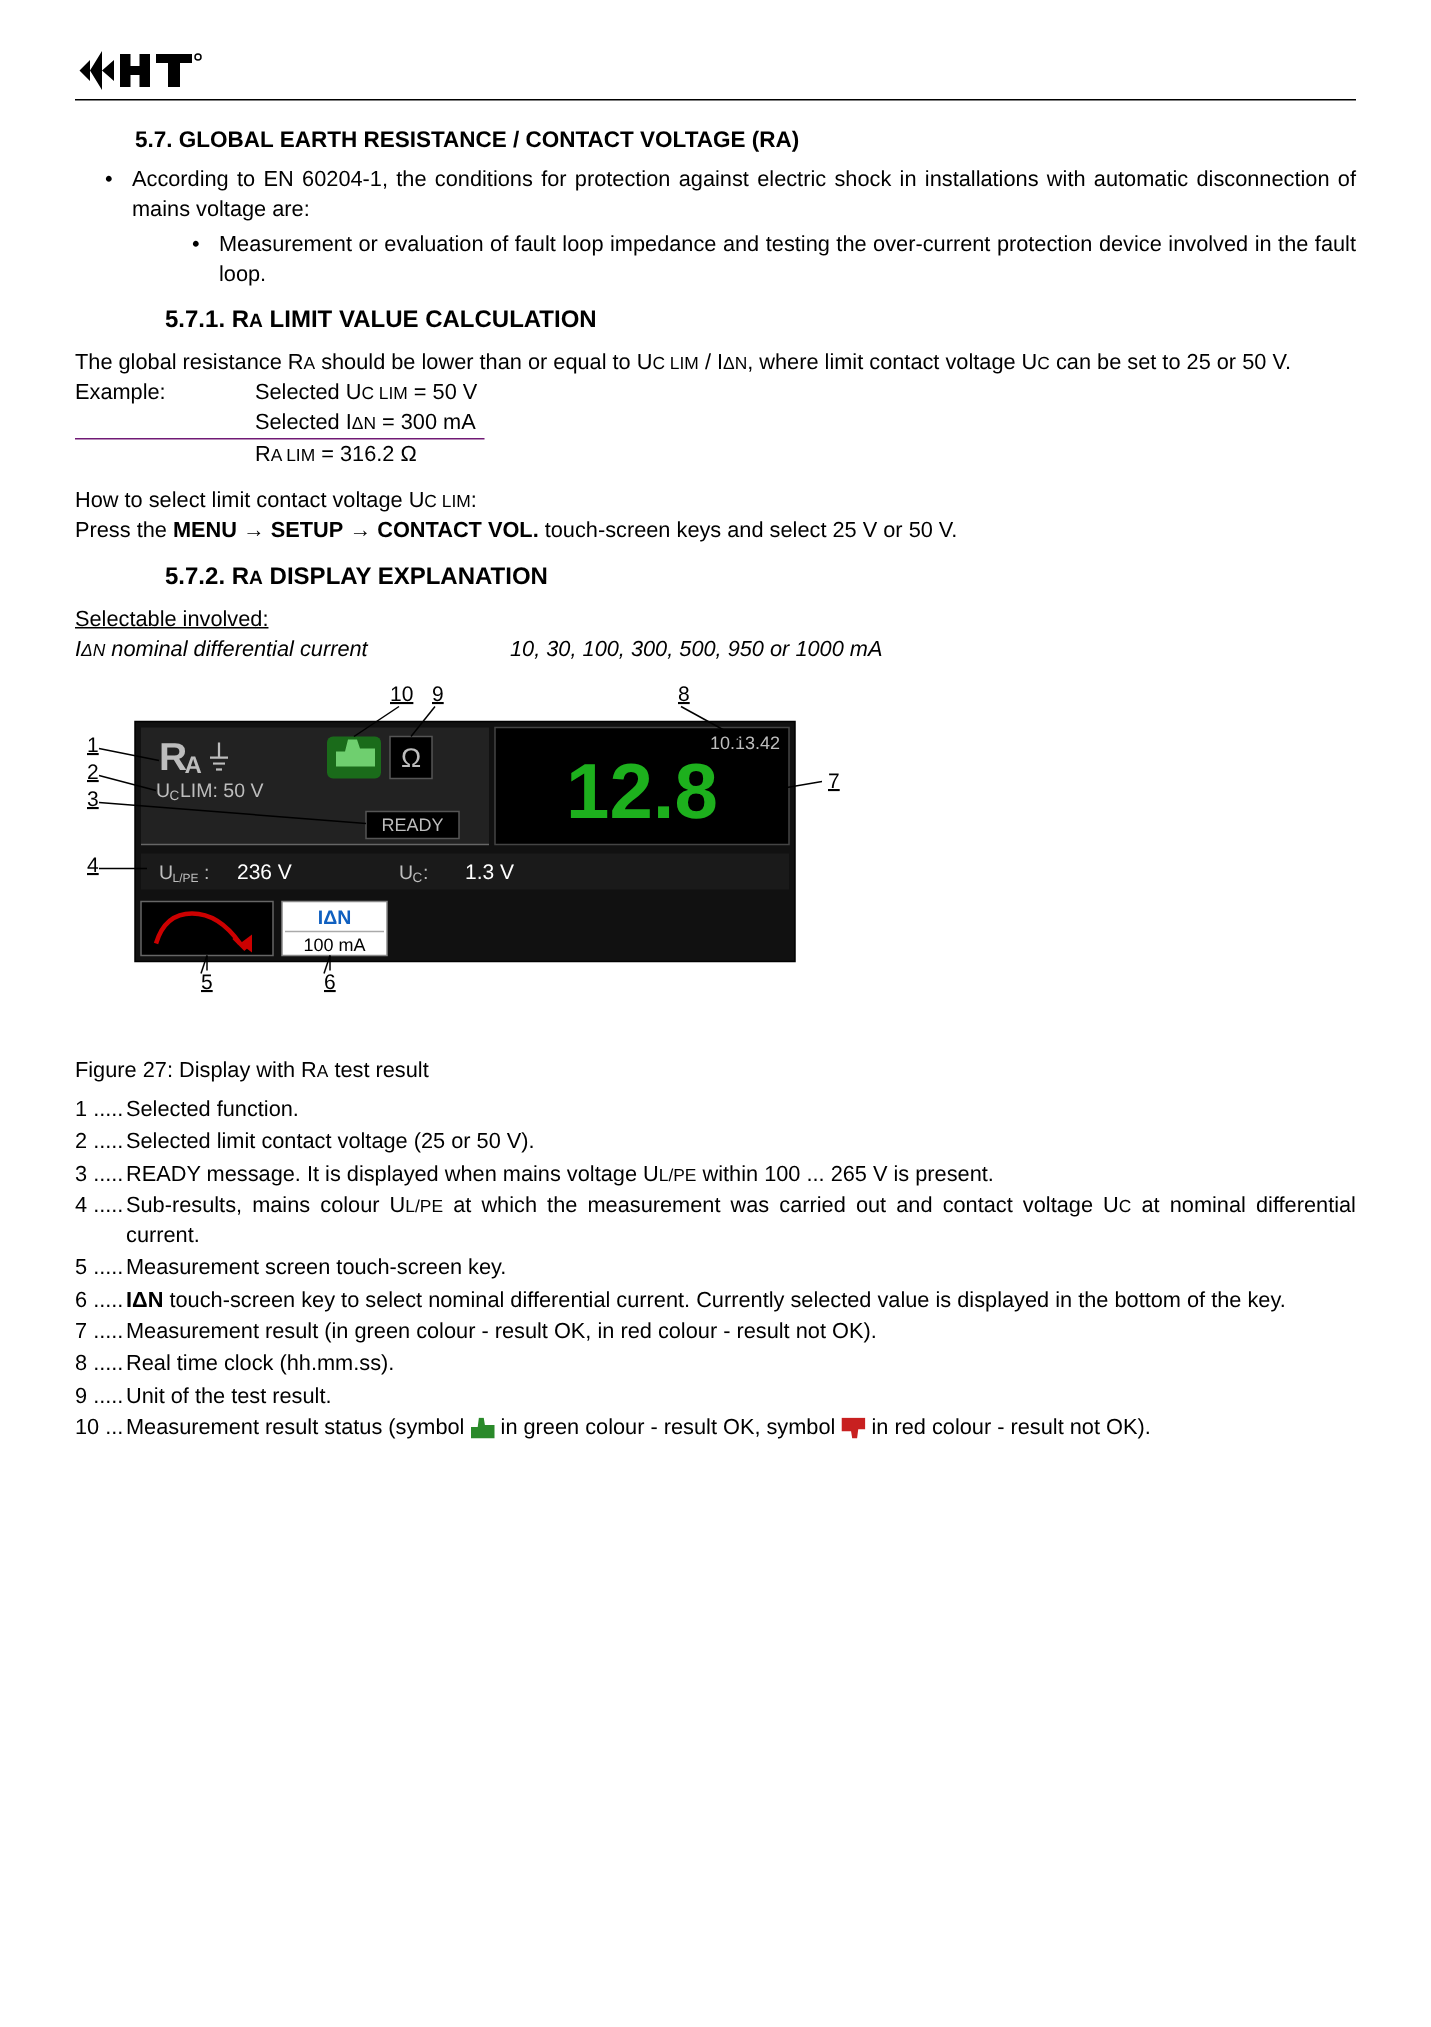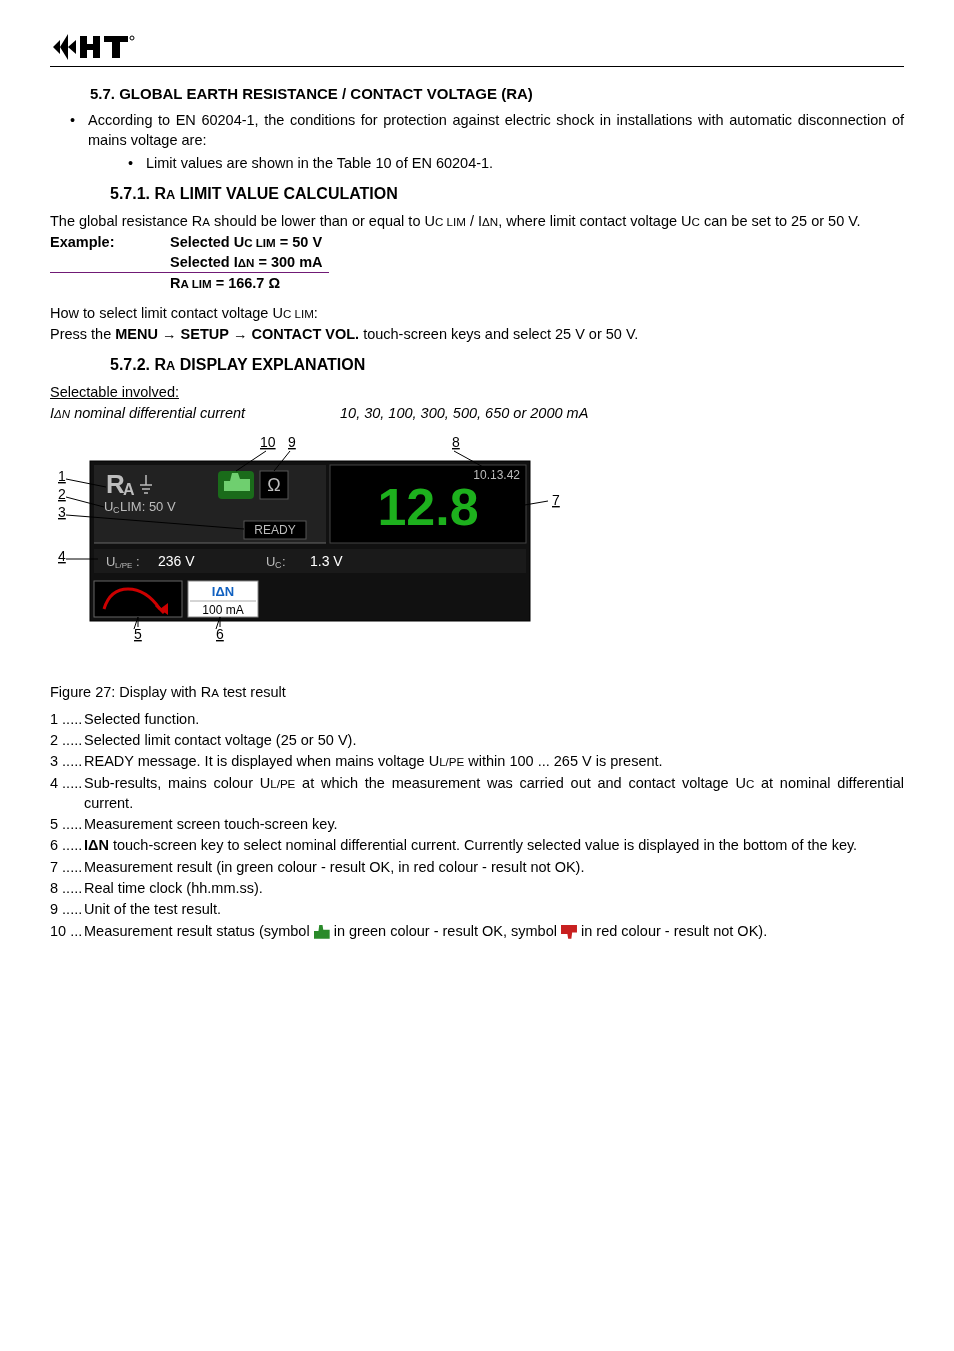--- a/index.html
+++ b/index.html
@@ -60,21 +60,21 @@
     text-align: justify;
     margin-bottom: 2px;
   }
   .sub-bullet > li::before {
     content: "•";
     display: inline-block;
     width: 18px;
     text-indent: 0;
   }
   .body-text { margin: 0 0; text-align: justify; }
-  .example-row { display: flex; font-weight: bold; }
+  .example-row { display: flex; }
   .example-label { width: 120px; }
   .example-underline {
     border-bottom: 1px solid #701a75;
     display: inline-block;
   }
   .param-row { display: flex; font-style: italic; }
   .param-label { width: 290px; }
   .figure-wrap { margin: 10px 0 4px 0; }
   .num-list {
     list-style: none;
@@ -116,21 +116,21 @@
 </div>
 <div class="logo-underline"></div>
 
 <div class="h-section">
   <span>5.7.</span> <span>GLOBAL EARTH RESISTANCE / CONTACT VOLTAGE (RA)</span>
 </div>
 
 <ul class="bullet-list">
   <li><span>According to EN 60204-1, the conditions for protection against electric shock in installations with automatic disconnection of mains voltage are:</span>
     <ul class="sub-bullet">
-      <li><span>Limit values are shown in the Table 10 of EN 60204-1.</span></li>
+      <li><span>Measurement or evaluation of fault loop impedance and testing the over-current protection device involved in the fault loop.</span></li>
     </ul>
   </li>
 </ul>
 
 <div class="h-sub">
   <span>5.7.1.</span> <span>R<span style="font-size:0.8em">A</span> LIMIT VALUE CALCULATION</span>
 </div>
 
 <div class="body-text">
   <span>The global resistance R</span><span style="font-size:0.8em">A</span><span> should be lower than or equal to U</span><span style="font-size:0.8em">C LIM</span><span> / I</span><span style="font-size:0.8em">ΔN</span><span>, where limit contact voltage U</span><span style="font-size:0.8em">C</span><span> can be set to 25 or 50 V.</span>
@@ -139,38 +139,38 @@
 <div class="example-row">
   <span class="example-label">Example:</span>
   <span><span>Selected U</span><span style="font-size:0.8em">C LIM</span><span> = 50 V</span></span>
 </div>
 <div class="example-row">
   <span class="example-label example-underline"></span>
   <span class="example-underline" style="padding-right:6px;"><span>Selected I</span><span style="font-size:0.8em">Δ</span><span style="font-size:0.8em">N</span><span> = 300 mA</span></span>
 </div>
 <div class="example-row">
   <span class="example-label"></span>
-  <span><span>R</span><span style="font-size:0.8em">A LIM</span><span> = 166.7 </span>Ω</span>
+  <span><span>R</span><span style="font-size:0.8em">A LIM</span><span> = 316.2 </span>Ω</span>
 </div>
 
 <div class="body-text" style="margin-top:10px">
   <span>How to select limit contact voltage U</span><span style="font-size:0.8em">C LIM</span><span>:</span>
 </div>
 <div class="body-text">
   <span>Press the </span><b>MENU</b> → <b>SETUP</b> → <b>CONTACT VOL.</b><span> touch-screen keys and select 25 V or 50 V.</span>
 </div>
 
 <div class="h-sub">
   <span>5.7.2.</span> <span>R<span style="font-size:0.8em">A</span> DISPLAY EXPLANATION</span>
 </div>
 
 <div class="body-text"><u>Selectable involved:</u></div>
 <div class="param-row body-text">
   <span class="param-label"><span>I</span><span style="font-size:0.8em">Δ</span><span style="font-size:0.8em">N</span><span> nominal differential current</span></span>
-  <span>10, 30, 100, 300, 500, 650 or 2000 mA</span>
+  <span>10, 30, 100, 300, 500, 950 or 1000 mA</span>
 </div>
 
 <div class="figure-wrap">
 <svg class="figure-svg" viewBox="0 0 522 240">
 
   <rect x="40" y="28" width="440" height="160" fill="#111" stroke="#000"></rect>
 
   <rect x="44" y="32" width="232" height="78" fill="#222"></rect>
   <text x="56" y="60" fill="#bdbdbd" font-family="Arial" font-size="26" font-weight="bold">R</text>
   <text x="73" y="62" fill="#bdbdbd" font-family="Arial" font-size="16" font-weight="bold">A</text>

